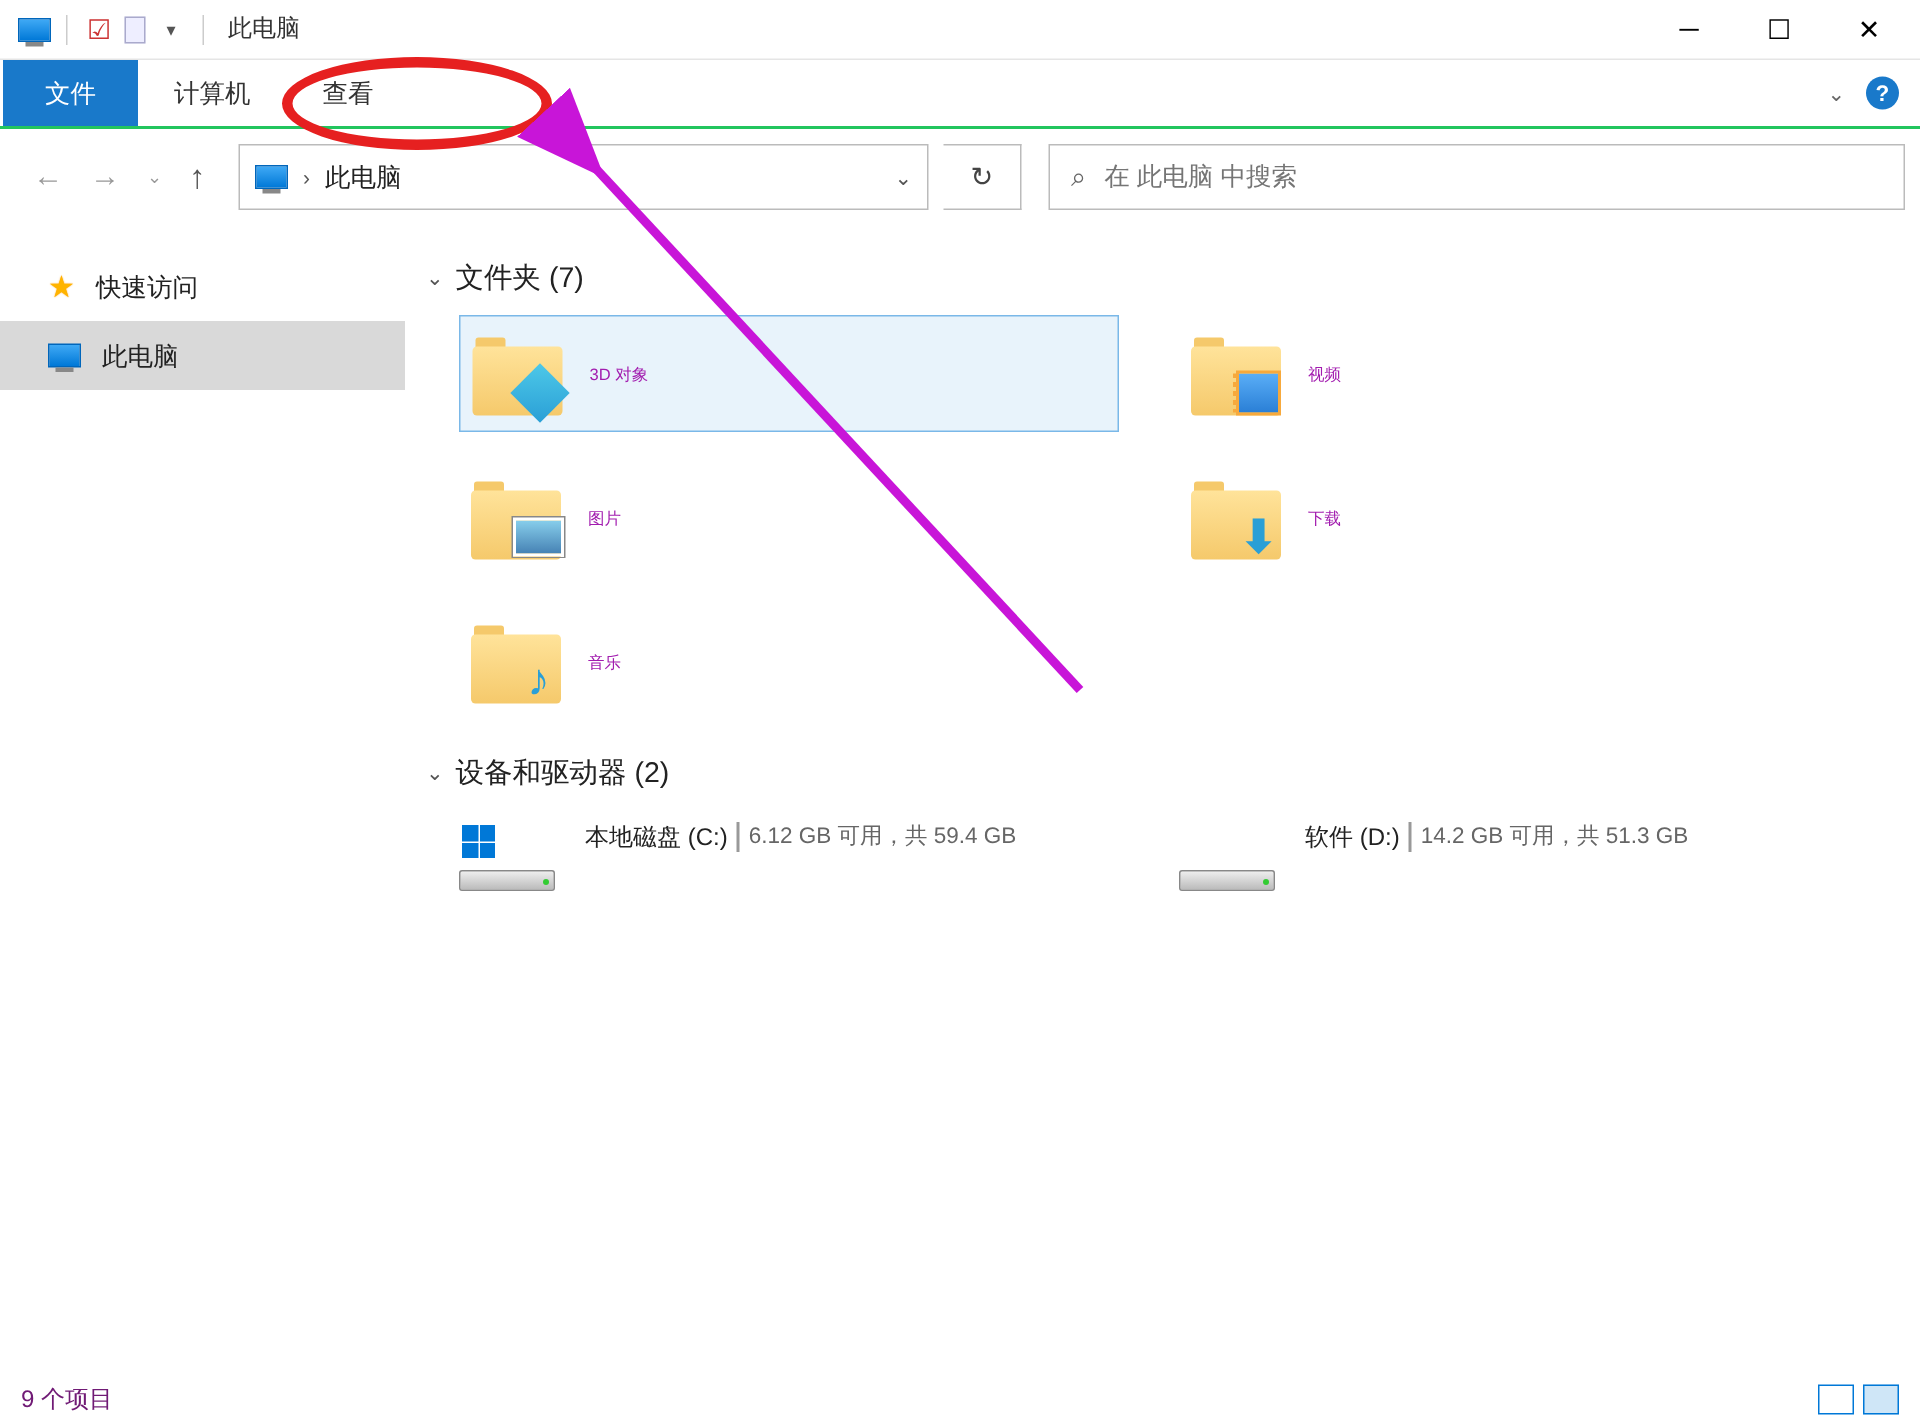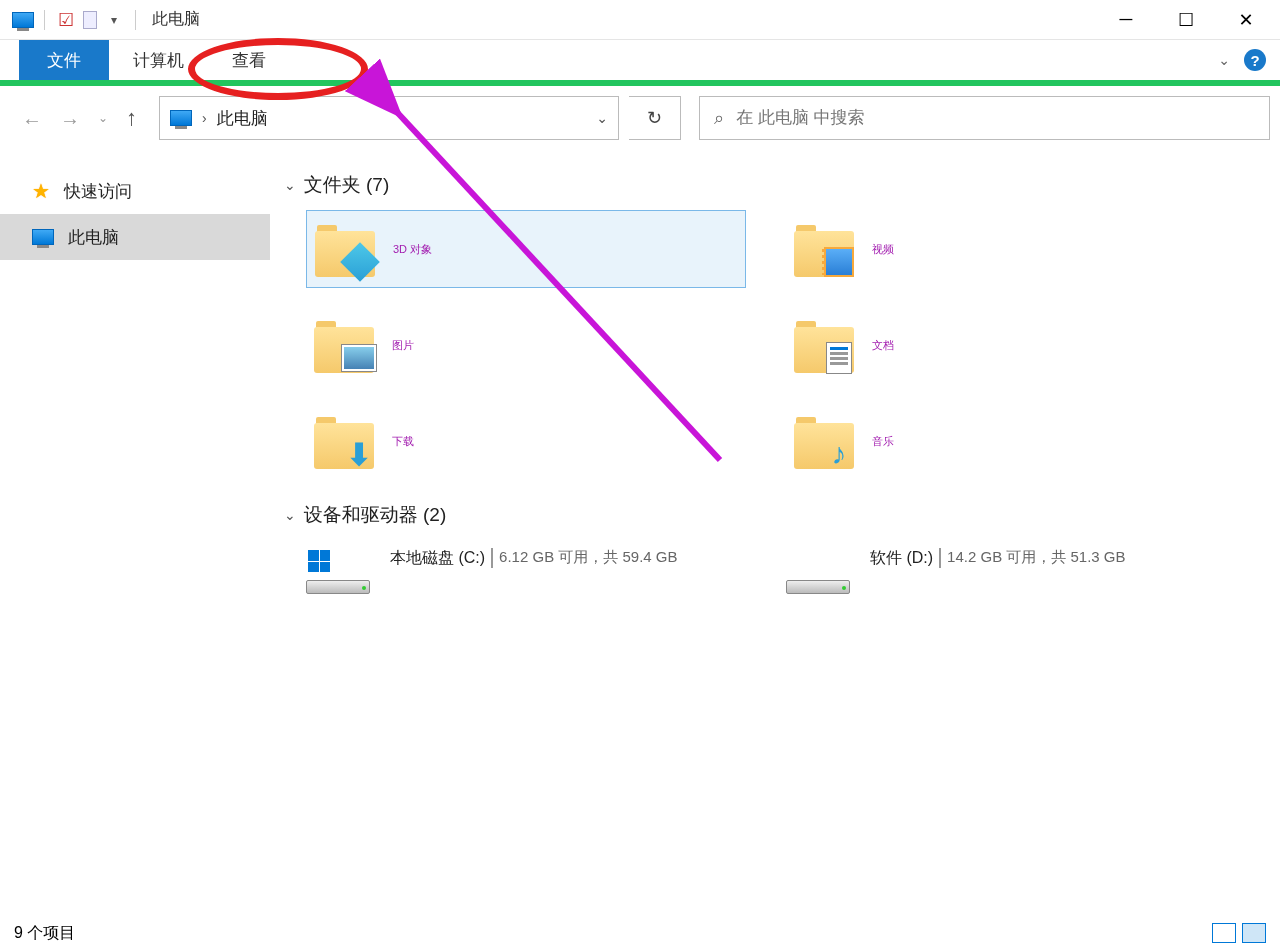--- a/index.html
+++ b/index.html
@@ -8,21 +8,21 @@
 
 .titlebar { height: 40px; display: flex; align-items: center; padding: 0 4px; border-bottom: 1px solid #e5e5e5; }
 .titlebar .qat { display: flex; align-items: center; gap: 6px; padding-left: 8px; }
 .titlebar .qat-icon { width: 22px; height: 22px; display: flex; align-items: center; justify-content: center; }
 .titlebar .divider { width: 1px; height: 20px; background: #ccc; margin: 0 4px; }
 .titlebar .title { margin-left: 12px; font-size: 16px; color: #333; }
 .titlebar .win-controls { margin-left: auto; display: flex; }
 .titlebar .win-btn { width: 60px; height: 40px; display: flex; align-items: center; justify-content: center; font-size: 18px; cursor: default; }
 
 
-.ribbon { height: 46px; display: flex; align-items: stretch; border-bottom: 6px solid #22c55e; padding-left: 19px; position: relative; }
+.ribbon { height: 46px; display: flex; align-items: stretch; border-bottom: 2px solid #22c55e; padding-left: 2px; position: relative; }
 .ribbon-tab { padding: 0 24px; display: flex; align-items: center; font-size: 17px; color: #333; }
 .ribbon-tab.active { background: #1979ca; color: #fff; padding: 0 28px; }
 .ribbon-right { margin-left: auto; display: flex; align-items: center; gap: 14px; padding-right: 14px; }
 .help-icon { width: 22px; height: 22px; border-radius: 50%; background: #1979ca; color: #fff; display: flex; align-items: center; justify-content: center; font-size: 15px; font-weight: bold; }
 
 
 .navrow { height: 64px; display: flex; align-items: center; padding: 8px 10px; gap: 10px; }
 .nav-arrows { display: flex; align-items: center; gap: 18px; padding: 0 12px; color: #999; font-size: 20px; }
 .nav-up { color: #555; font-size: 22px; }
 .addressbar { flex: 0 0 460px; height: 44px; border: 1px solid #bbb; display: flex; align-items: center; padding: 0 10px; gap: 10px; }
@@ -74,21 +74,21 @@
 .drive-light { position:absolute; bottom:8px; right:6px; width:4px; height:4px; background:#3c3; border-radius:50%; }
 .win-logo { position:absolute; top:2px; left:2px; width:22px; height:22px; display:grid; grid-template:1fr 1fr/1fr 1fr; gap:1px; }
 .win-logo div { background:#0078d7; }
 .drive-info { flex: 1; display: flex; flex-direction: row; gap: 6px; }
 .drive-name { font-size: 16px; color: #222; }
 .drive-bar { height: 20px; border: 1px solid #999; background: #eee; position: relative; }
 .drive-fill { height: 100%; background: #29abe2; }
 .drive-text { font-size: 15px; color: #666; }
 
 
-.statusbar { position: absolute; bottom: 0; left: 0; right: 0; height: 34px; display: flex; align-items: center; padding: 0 14px; font-size: 16px; color: #000000; }
+.statusbar { position: absolute; bottom: 0; left: 0; right: 0; height: 34px; display: flex; align-items: center; padding: 0 14px; font-size: 16px; color: #701a75; }
 .statusbar .view-icons { margin-left: auto; display: flex; gap: 6px; }
 .view-btn { width: 24px; height: 20px; border: 1px solid #0078d7; }
 
 
 .anno-circle { position: absolute; top: 38px; left: 188px; width: 180px; height: 62px; border: 7px solid #e62020; border-radius: 50%; pointer-events: none; }
 .anno-arrow { position: absolute; pointer-events: none; top: 0; left: 0; width: 1280px; height: 950px; }
 </style>
 </head>
 <body>
 
@@ -182,29 +182,20 @@
             <div class="folder-base"></div>
             <div class="folder-overlay">
               <div class="pic-ov"></div>
             </div>
           </div>
         <span class="folder-label">图片</span>
       </div>
       <div class="folder-item">
         <div class="folder-icon">
             <div class="folder-base"></div>
-            <div class="folder-overlay">
-              <div class="doc-ov"></div>
-            </div>
-          </div>
-        <span class="folder-label">文档</span>
-      </div>
-      <div class="folder-item">
-        <div class="folder-icon">
-            <div class="folder-base"></div>
             <div class="folder-overlay down-ov">⬇</div>
           </div>
         <span class="folder-label">下载</span>
       </div>
       <div class="folder-item">
         <div class="folder-icon">
             <div class="folder-base"></div>
             <div class="folder-overlay music-ov">♪</div>
           </div>
         <span class="folder-label">音乐</span>

